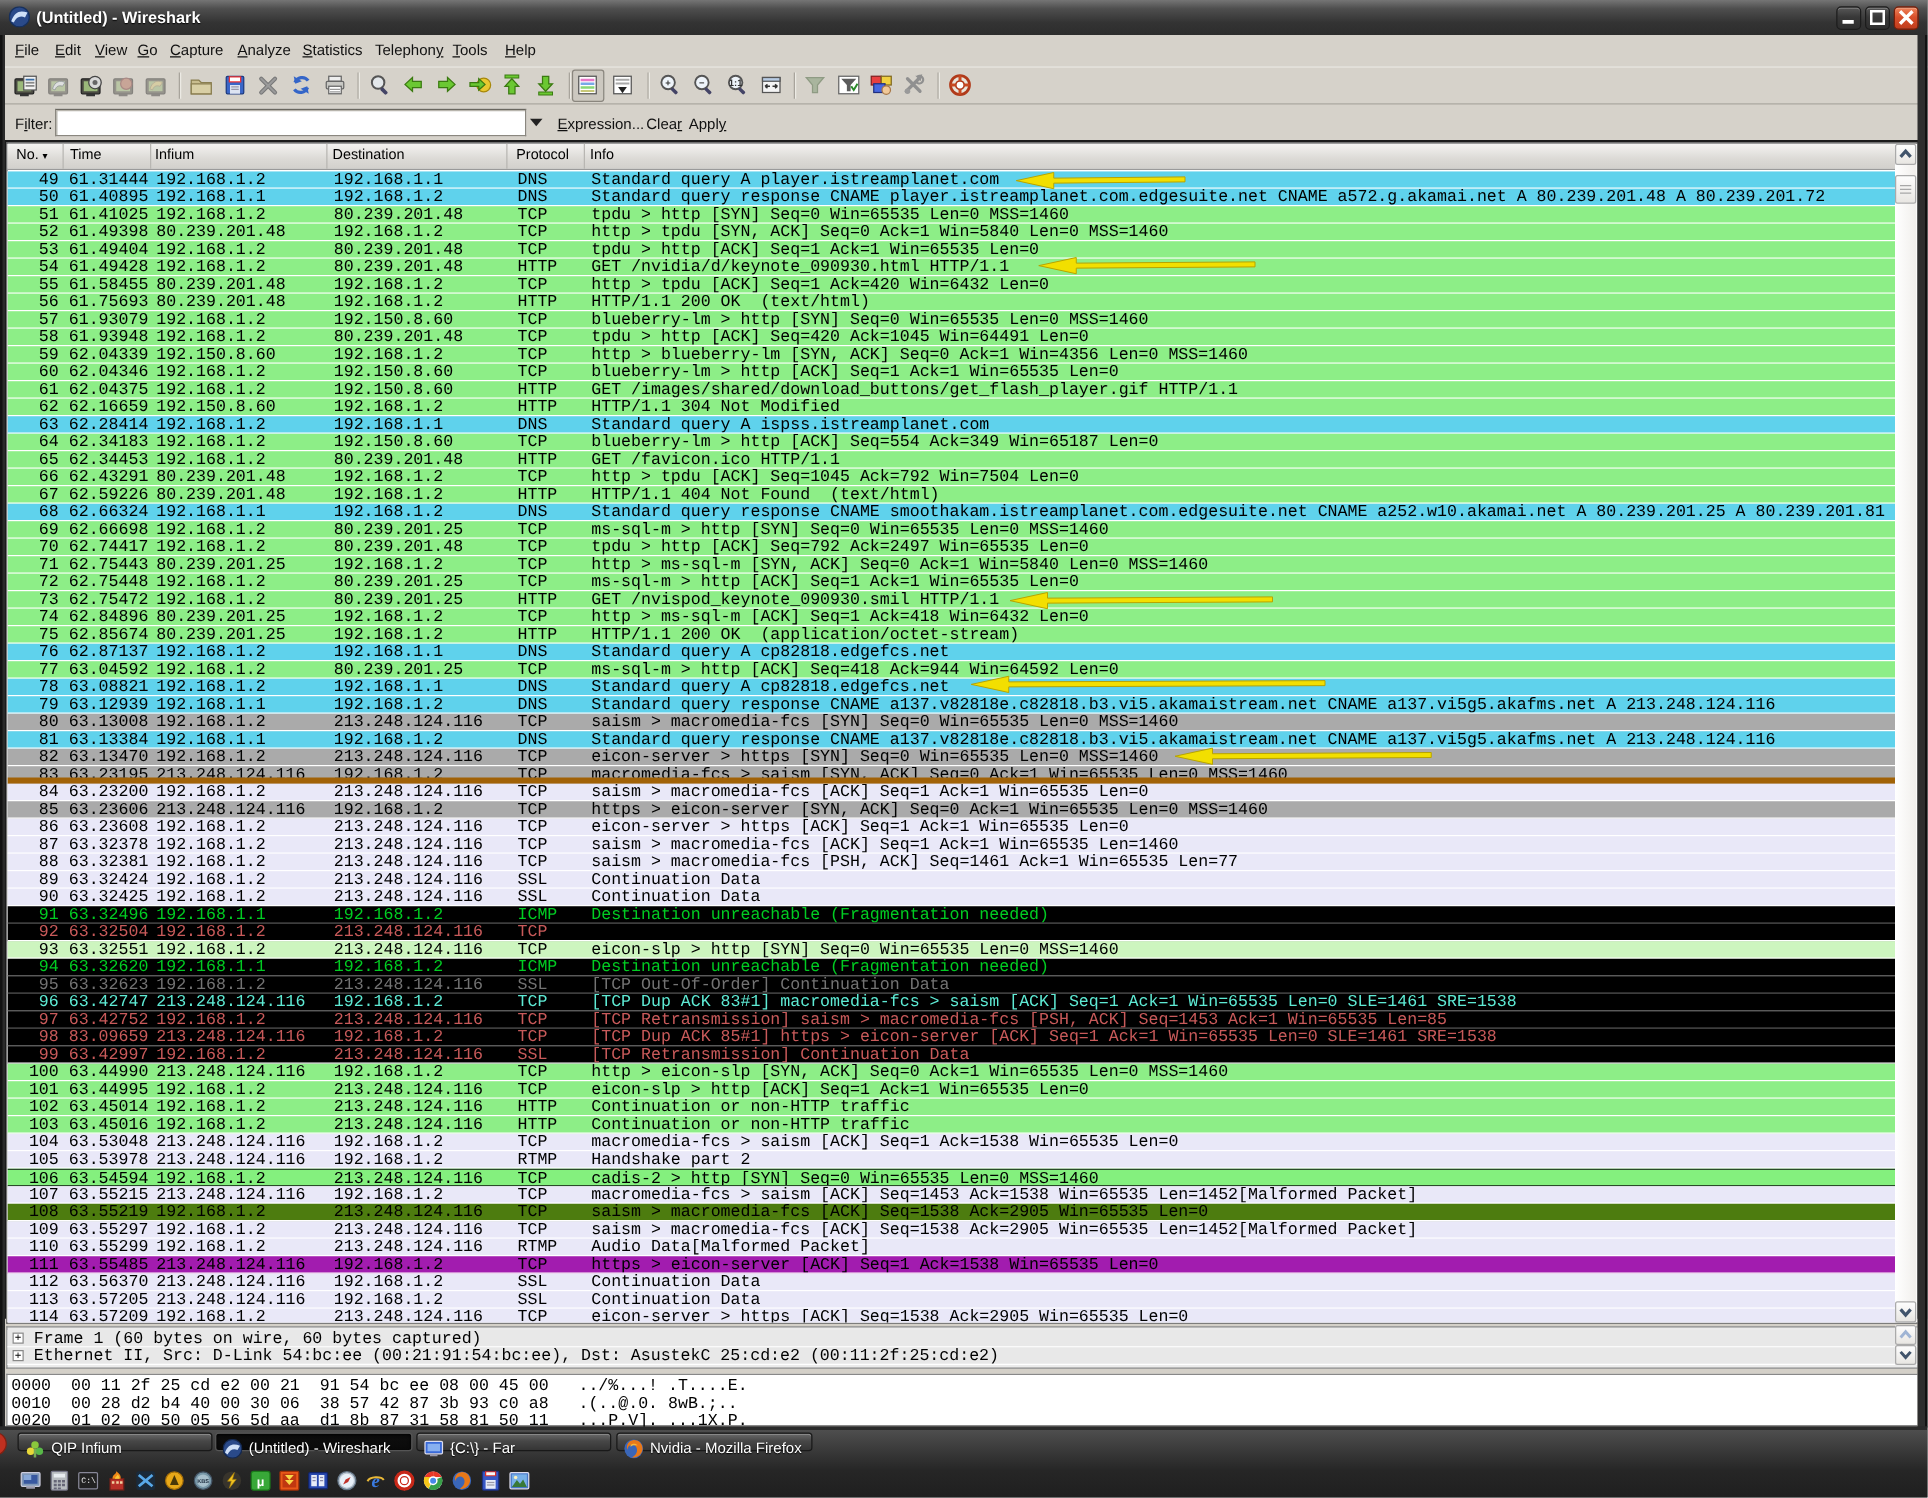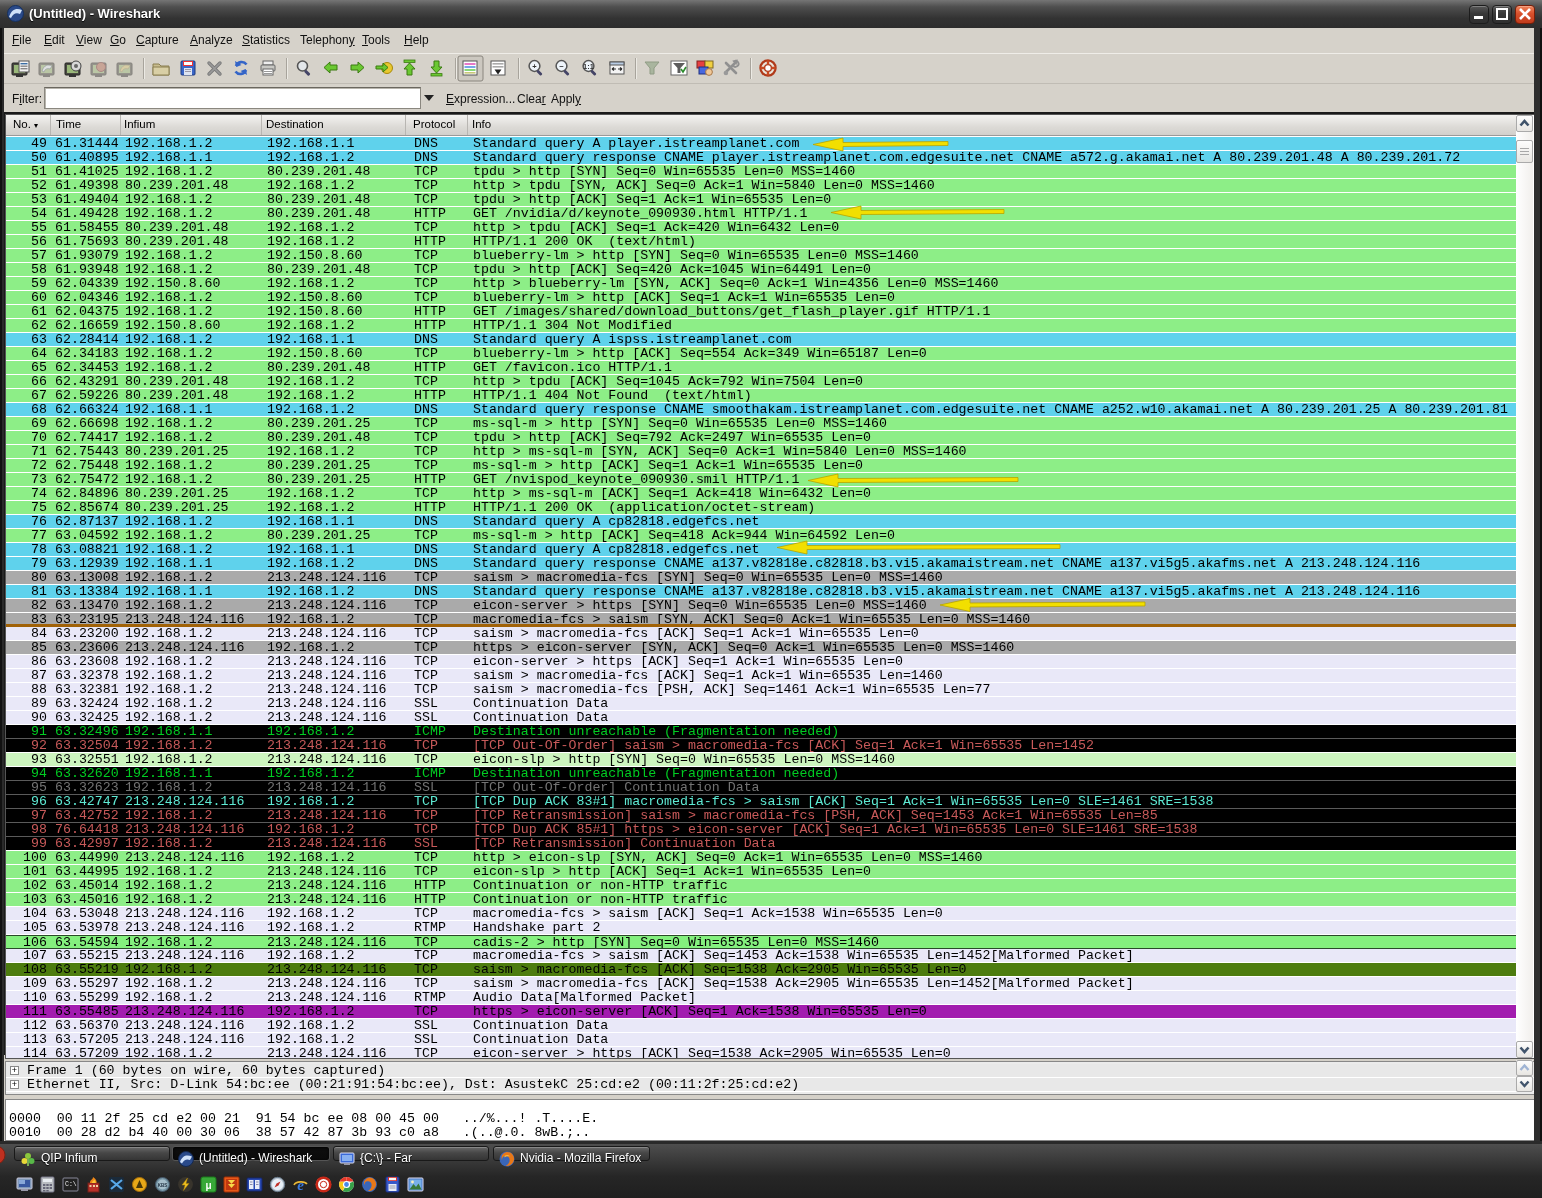--- a/index.html
+++ b/index.html
@@ -46,21 +46,21 @@
 
 #dpane{position:absolute;left:5px;top:1061px;width:1529px;height:34px;background:#ebebeb;padding-top:2px;
  border:1px solid #888;border-right:none;font-family:"Liberation Mono",monospace;font-size:13.28px}
 .drow{position:relative;height:14px;line-height:14px;white-space:pre;color:#000;
  border-bottom:1px solid #fff;background:#e8e8e8}
 .exp{position:absolute;left:4px;top:2px;width:9px;height:9px;border:1px solid #888;background:#fff;
  font-size:9px;line-height:7px;text-align:center;font-family:"Liberation Sans",sans-serif}
 .dtx{position:absolute;left:21px;top:0}
 #dscroll{position:absolute;left:1510px;top:-2px;width:17px;height:32px;background:#f0eeec}
 
-#hpane{position:absolute;left:5px;top:1099px;width:1529px;height:42px;background:#fff;padding-top:12px;
+#hpane{position:absolute;left:5px;top:1099px;width:1529px;height:42px;background:#fff;padding-top:2px;
  border:1px solid #888;border-right:none;font-family:"Liberation Mono",monospace;font-size:13.28px;
  line-height:14px;color:#000}
 #hpane div{padding-left:3px;height:14px;white-space:pre}
 
 #brd-l{position:absolute;left:0;top:28px;width:4px;height:1114px;background:#2a2a2a;border-left:2px solid #111}
 #brd-r{position:absolute;left:1534px;top:28px;width:8px;height:1114px;background:#2e2e2e;border-right:2px solid #111}
 #brd-b{position:absolute;left:0;top:1141px;width:1542px;height:3px;background:#2a2a2a}
 
 #taskbar{position:absolute;left:0;top:1144px;width:1542px;height:54px;
  background:linear-gradient(#4e4e4e,#333 40%,#262626 60%,#1f1f1f)}
@@ -313,36 +313,36 @@
 <div class="pr" style="background:#8dee87;border-bottom:1px solid #ffffff"><i class="cn">73</i><i class="ct">62.75472</i><i class="cs">192.168.1.2</i><i class="cd">80.239.201.25</i><i class="cp">HTTP</i><i class="ci">GET /nvispod_keynote_090930.smil HTTP/1.1</i></div>
 <div class="pr" style="background:#8dee87;border-bottom:1px solid #ffffff"><i class="cn">74</i><i class="ct">62.84896</i><i class="cs">80.239.201.25</i><i class="cd">192.168.1.2</i><i class="cp">TCP</i><i class="ci">http &gt; ms-sql-m [ACK] Seq=1 Ack=418 Win=6432 Len=0</i></div>
 <div class="pr" style="background:#8dee87;border-bottom:1px solid #ffffff"><i class="cn">75</i><i class="ct">62.85674</i><i class="cs">80.239.201.25</i><i class="cd">192.168.1.2</i><i class="cp">HTTP</i><i class="ci">HTTP/1.1 200 OK  (application/octet-stream)</i></div>
 <div class="pr" style="background:#5fd2ec;border-bottom:1px solid #ffffff"><i class="cn">76</i><i class="ct">62.87137</i><i class="cs">192.168.1.2</i><i class="cd">192.168.1.1</i><i class="cp">DNS</i><i class="ci">Standard query A cp82818.edgefcs.net</i></div>
 <div class="pr" style="background:#8dee87;border-bottom:1px solid #ffffff"><i class="cn">77</i><i class="ct">63.04592</i><i class="cs">192.168.1.2</i><i class="cd">80.239.201.25</i><i class="cp">TCP</i><i class="ci">ms-sql-m &gt; http [ACK] Seq=418 Ack=944 Win=64592 Len=0</i></div>
 <div class="pr" style="background:#5fd2ec;border-bottom:1px solid #ffffff"><i class="cn">78</i><i class="ct">63.08821</i><i class="cs">192.168.1.2</i><i class="cd">192.168.1.1</i><i class="cp">DNS</i><i class="ci">Standard query A cp82818.edgefcs.net</i></div>
 <div class="pr" style="background:#5fd2ec;border-bottom:1px solid #ffffff"><i class="cn">79</i><i class="ct">63.12939</i><i class="cs">192.168.1.1</i><i class="cd">192.168.1.2</i><i class="cp">DNS</i><i class="ci">Standard query response CNAME a137.v82818e.c82818.b3.vi5.akamaistream.net CNAME a137.vi5g5.akafms.net A 213.248.124.116</i></div>
 <div class="pr" style="background:#aaaaaa;border-bottom:1px solid #ffffff"><i class="cn">80</i><i class="ct">63.13008</i><i class="cs">192.168.1.2</i><i class="cd">213.248.124.116</i><i class="cp">TCP</i><i class="ci">saism &gt; macromedia-fcs [SYN] Seq=0 Win=65535 Len=0 MSS=1460</i></div>
 <div class="pr" style="background:#5fd2ec;border-bottom:1px solid #ffffff"><i class="cn">81</i><i class="ct">63.13384</i><i class="cs">192.168.1.1</i><i class="cd">192.168.1.2</i><i class="cp">DNS</i><i class="ci">Standard query response CNAME a137.v82818e.c82818.b3.vi5.akamaistream.net CNAME a137.vi5g5.akafms.net A 213.248.124.116</i></div>
 <div class="pr" style="background:#aaaaaa;border-bottom:1px solid #ffffff"><i class="cn">82</i><i class="ct">63.13470</i><i class="cs">192.168.1.2</i><i class="cd">213.248.124.116</i><i class="cp">TCP</i><i class="ci">eicon-server &gt; https [SYN] Seq=0 Win=65535 Len=0 MSS=1460</i></div>
-<div class="pr" style="background:#aaaaaa;border-bottom:3px solid #a16207"><i class="cn">83</i><i class="ct">63.23195</i><i class="cs">213.248.124.116</i><i class="cd">192.168.1.2</i><i class="cp">TCP</i><i class="ci">macromedia-fcs &gt; saism [SYN, ACK] Seq=0 Ack=1 Win=65535 Len=0 MSS=1460</i></div>
+<div class="pr" style="background:#aaaaaa;border-bottom:5px solid #a16207"><i class="cn">83</i><i class="ct">63.23195</i><i class="cs">213.248.124.116</i><i class="cd">192.168.1.2</i><i class="cp">TCP</i><i class="ci">macromedia-fcs &gt; saism [SYN, ACK] Seq=0 Ack=1 Win=65535 Len=0 MSS=1460</i></div>
 <div class="pr" style="background:#e9e8f8;border-bottom:1px solid #ffffff"><i class="cn">84</i><i class="ct">63.23200</i><i class="cs">192.168.1.2</i><i class="cd">213.248.124.116</i><i class="cp">TCP</i><i class="ci">saism &gt; macromedia-fcs [ACK] Seq=1 Ack=1 Win=65535 Len=0</i></div>
 <div class="pr" style="background:#aaaaaa;border-bottom:1px solid #ffffff"><i class="cn">85</i><i class="ct">63.23606</i><i class="cs">213.248.124.116</i><i class="cd">192.168.1.2</i><i class="cp">TCP</i><i class="ci">https &gt; eicon-server [SYN, ACK] Seq=0 Ack=1 Win=65535 Len=0 MSS=1460</i></div>
 <div class="pr" style="background:#e9e8f8;border-bottom:1px solid #ffffff"><i class="cn">86</i><i class="ct">63.23608</i><i class="cs">192.168.1.2</i><i class="cd">213.248.124.116</i><i class="cp">TCP</i><i class="ci">eicon-server &gt; https [ACK] Seq=1 Ack=1 Win=65535 Len=0</i></div>
 <div class="pr" style="background:#e9e8f8;border-bottom:1px solid #ffffff"><i class="cn">87</i><i class="ct">63.32378</i><i class="cs">192.168.1.2</i><i class="cd">213.248.124.116</i><i class="cp">TCP</i><i class="ci">saism &gt; macromedia-fcs [ACK] Seq=1 Ack=1 Win=65535 Len=1460</i></div>
 <div class="pr" style="background:#e9e8f8;border-bottom:1px solid #ffffff"><i class="cn">88</i><i class="ct">63.32381</i><i class="cs">192.168.1.2</i><i class="cd">213.248.124.116</i><i class="cp">TCP</i><i class="ci">saism &gt; macromedia-fcs [PSH, ACK] Seq=1461 Ack=1 Win=65535 Len=77</i></div>
 <div class="pr" style="background:#e9e8f8;border-bottom:1px solid #ffffff"><i class="cn">89</i><i class="ct">63.32424</i><i class="cs">192.168.1.2</i><i class="cd">213.248.124.116</i><i class="cp">SSL</i><i class="ci">Continuation Data</i></div>
 <div class="pr" style="background:#e9e8f8;border-bottom:1px solid #ffffff"><i class="cn">90</i><i class="ct">63.32425</i><i class="cs">192.168.1.2</i><i class="cd">213.248.124.116</i><i class="cp">SSL</i><i class="ci">Continuation Data</i></div>
 <div class="pr" style="background:#000000;border-bottom:1px solid #5a5a5a;color:#00cc22"><i class="cn">91</i><i class="ct">63.32496</i><i class="cs">192.168.1.1</i><i class="cd">192.168.1.2</i><i class="cp">ICMP</i><i class="ci">Destination unreachable (Fragmentation needed)</i></div>
-<div class="pr" style="background:#000000;border-bottom:1px solid #ffffff;color:#c85a5a"><i class="cn">92</i><i class="ct">63.32504</i><i class="cs">192.168.1.2</i><i class="cd">213.248.124.116</i><i class="cp">TCP</i><i class="ci">[TCP Out-Of-Order] saism &gt; macromedia-fcs [ACK] Seq=1 Ack=1 Win=65535 Len=1452</i></div>
+<div class="pr" style="background:#000000;border-bottom:1px solid #ffffff;color:#c85a5a"><i class="cn">92</i><i class="ct">63.32504</i><i class="cs">192.168.1.2</i><i class="cd">213.248.124.116</i><i class="cp">TCP</i></div>
 <div class="pr" style="background:#cdf5bf;border-bottom:1px solid #ffffff"><i class="cn">93</i><i class="ct">63.32551</i><i class="cs">192.168.1.2</i><i class="cd">213.248.124.116</i><i class="cp">TCP</i><i class="ci">eicon-slp &gt; http [SYN] Seq=0 Win=65535 Len=0 MSS=1460</i></div>
 <div class="pr" style="background:#000000;border-bottom:1px solid #5a5a5a;color:#00cc22"><i class="cn">94</i><i class="ct">63.32620</i><i class="cs">192.168.1.1</i><i class="cd">192.168.1.2</i><i class="cp">ICMP</i><i class="ci">Destination unreachable (Fragmentation needed)</i></div>
 <div class="pr" style="background:#000000;border-bottom:1px solid #5a5a5a;color:#737373"><i class="cn">95</i><i class="ct">63.32623</i><i class="cs">192.168.1.2</i><i class="cd">213.248.124.116</i><i class="cp">SSL</i><i class="ci">[TCP Out-Of-Order] Continuation Data</i></div>
 <div class="pr" style="background:#000000;border-bottom:1px solid #5a5a5a;color:#5eead4"><i class="cn">96</i><i class="ct">63.42747</i><i class="cs">213.248.124.116</i><i class="cd">192.168.1.2</i><i class="cp">TCP</i><i class="ci">[TCP Dup ACK 83#1] macromedia-fcs &gt; saism [ACK] Seq=1 Ack=1 Win=65535 Len=0 SLE=1461 SRE=1538</i></div>
 <div class="pr" style="background:#000000;border-bottom:1px solid #5a5a5a;color:#c85a5a"><i class="cn">97</i><i class="ct">63.42752</i><i class="cs">192.168.1.2</i><i class="cd">213.248.124.116</i><i class="cp">TCP</i><i class="ci">[TCP Retransmission] saism &gt; macromedia-fcs [PSH, ACK] Seq=1453 Ack=1 Win=65535 Len=85</i></div>
-<div class="pr" style="background:#000000;border-bottom:1px solid #5a5a5a;color:#c85a5a"><i class="cn">98</i><i class="ct">76.64418</i><i class="cs">213.248.124.116</i><i class="cd">192.168.1.2</i><i class="cp">TCP</i><i class="ci">[TCP Dup ACK 85#1] https &gt; eicon-server [ACK] Seq=1 Ack=1 Win=65535 Len=0 SLE=1461 SRE=1538</i></div>
+<div class="pr" style="background:#000000;border-bottom:1px solid #5a5a5a;color:#c85a5a"><i class="cn">98</i><i class="ct">83.09659</i><i class="cs">213.248.124.116</i><i class="cd">192.168.1.2</i><i class="cp">TCP</i><i class="ci">[TCP Dup ACK 85#1] https &gt; eicon-server [ACK] Seq=1 Ack=1 Win=65535 Len=0 SLE=1461 SRE=1538</i></div>
 <div class="pr" style="background:#000000;border-bottom:1px solid #ffffff;color:#c85a5a"><i class="cn">99</i><i class="ct">63.42997</i><i class="cs">192.168.1.2</i><i class="cd">213.248.124.116</i><i class="cp">SSL</i><i class="ci">[TCP Retransmission] Continuation Data</i></div>
 <div class="pr" style="background:#8dee87;border-bottom:1px solid #ffffff"><i class="cn">100</i><i class="ct">63.44990</i><i class="cs">213.248.124.116</i><i class="cd">192.168.1.2</i><i class="cp">TCP</i><i class="ci">http &gt; eicon-slp [SYN, ACK] Seq=0 Ack=1 Win=65535 Len=0 MSS=1460</i></div>
 <div class="pr" style="background:#8dee87;border-bottom:1px solid #ffffff"><i class="cn">101</i><i class="ct">63.44995</i><i class="cs">192.168.1.2</i><i class="cd">213.248.124.116</i><i class="cp">TCP</i><i class="ci">eicon-slp &gt; http [ACK] Seq=1 Ack=1 Win=65535 Len=0</i></div>
 <div class="pr" style="background:#8dee87;border-bottom:1px solid #ffffff"><i class="cn">102</i><i class="ct">63.45014</i><i class="cs">192.168.1.2</i><i class="cd">213.248.124.116</i><i class="cp">HTTP</i><i class="ci">Continuation or non-HTTP traffic</i></div>
 <div class="pr" style="background:#8dee87;border-bottom:1px solid #ffffff"><i class="cn">103</i><i class="ct">63.45016</i><i class="cs">192.168.1.2</i><i class="cd">213.248.124.116</i><i class="cp">HTTP</i><i class="ci">Continuation or non-HTTP traffic</i></div>
 <div class="pr" style="background:#e9e8f8;border-bottom:1px solid #ffffff"><i class="cn">104</i><i class="ct">63.53048</i><i class="cs">213.248.124.116</i><i class="cd">192.168.1.2</i><i class="cp">TCP</i><i class="ci">macromedia-fcs &gt; saism [ACK] Seq=1 Ack=1538 Win=65535 Len=0</i></div>
 <div class="pr" style="background:#e9e8f8;border-bottom:1px solid #ffffff"><i class="cn">105</i><i class="ct">63.53978</i><i class="cs">213.248.124.116</i><i class="cd">192.168.1.2</i><i class="cp">RTMP</i><i class="ci">Handshake part 2</i></div>
 <div class="pr" style="background:#84f07e;border-top:1px solid #2a4a2a;border-bottom:1px solid #2a4a2a;height:14px"><i class="cn">106</i><i class="ct">63.54594</i><i class="cs">192.168.1.2</i><i class="cd">213.248.124.116</i><i class="cp">TCP</i><i class="ci">cadis-2 &gt; http [SYN] Seq=0 Win=65535 Len=0 MSS=1460</i></div>
 <div class="pr" style="background:#e9e8f8;border-bottom:1px solid #ffffff"><i class="cn">107</i><i class="ct">63.55215</i><i class="cs">213.248.124.116</i><i class="cd">192.168.1.2</i><i class="cp">TCP</i><i class="ci">macromedia-fcs &gt; saism [ACK] Seq=1453 Ack=1538 Win=65535 Len=1452[Malformed Packet]</i></div>
 <div class="pr" style="background:#4d7c0f;border-bottom:1px solid #ffffff"><i class="cn">108</i><i class="ct">63.55219</i><i class="cs">192.168.1.2</i><i class="cd">213.248.124.116</i><i class="cp">TCP</i><i class="ci">saism &gt; macromedia-fcs [ACK] Seq=1538 Ack=2905 Win=65535 Len=0</i></div>

